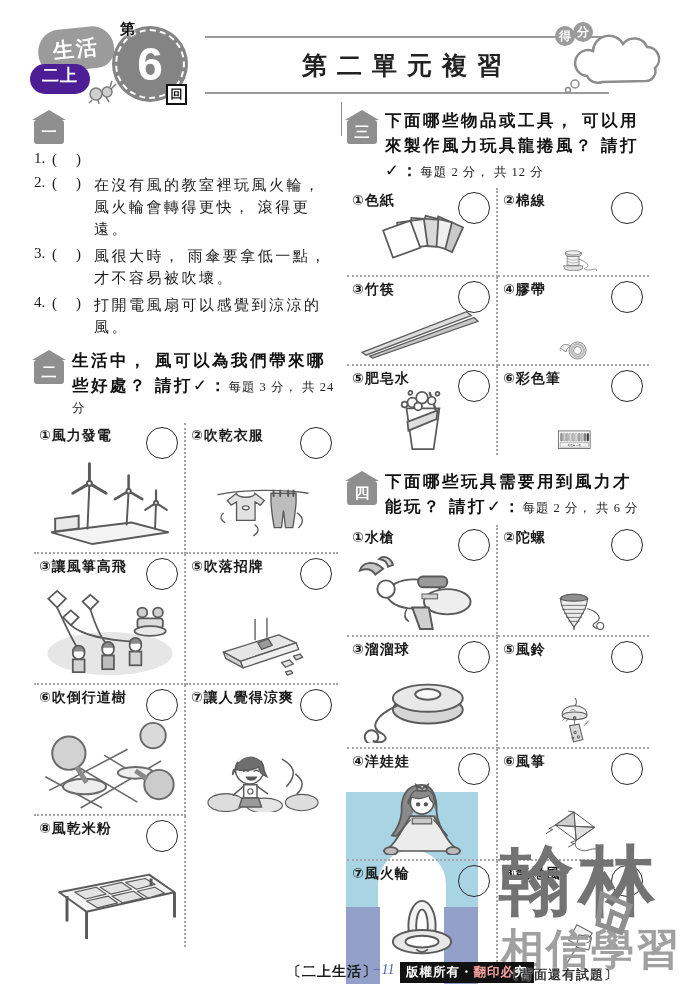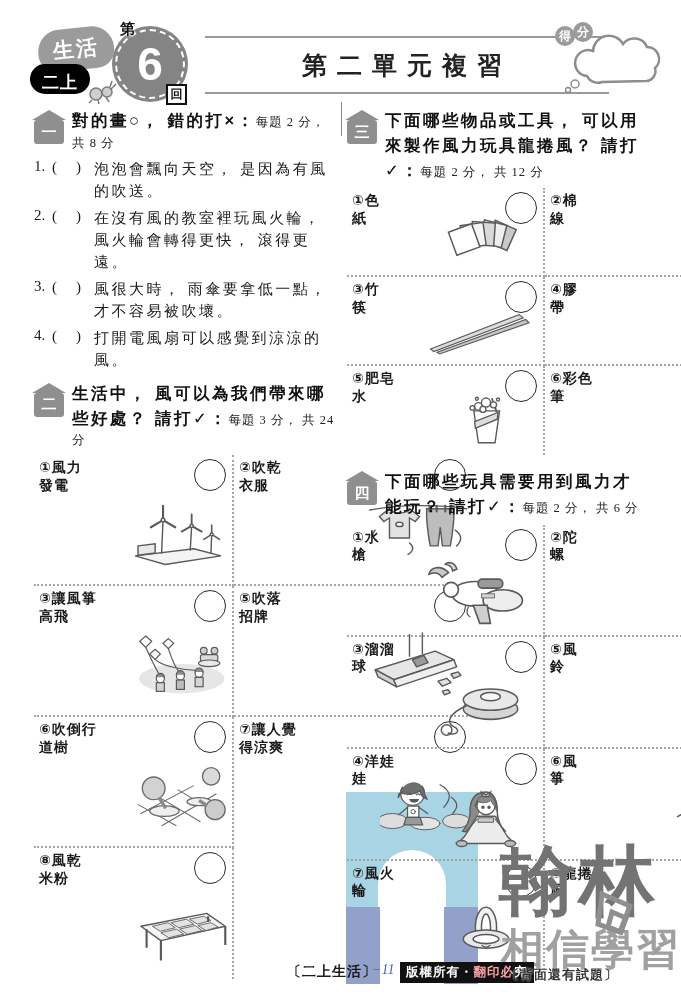--- a/index.html
+++ b/index.html
@@ -8,22 +8,22 @@
   
   .title-band{position:absolute;left:205px;top:36px;right:72px;height:54px;
     border-top:2px solid #9a9a9a;border-bottom:2px solid #9a9a9a;
     display:flex;align-items:center;justify-content:center;}
   .title-band .t{font-family:"Liberation Sans","DejaVu Sans",sans-serif;font-weight:bold;
     font-size:25px;letter-spacing:10px;color:#222;}
   .badge-subject{position:absolute;left:38px;top:28px;width:76px;height:42px;background:#9b9b9b;
     border-radius:22px 22px 18px 18px;display:flex;align-items:center;justify-content:center;
     transform:rotate(-6deg);z-index:2;}
   .badge-subject span{color:#fff;font-family:"Liberation Sans",sans-serif;font-weight:bold;font-size:21px;letter-spacing:2px;}
-  .badge-grade{position:absolute;left:30px;top:64px;width:60px;height:30px;background:#000000;
-    border-radius:16px;display:flex;align-items:flex-end;justify-content:center;z-index:3;}
+  .badge-grade{position:absolute;left:30px;top:64px;width:60px;height:30px;background:#4c1d95;
+    border-radius:16px;display:flex;align-items:flex-start;justify-content:center;z-index:3;}
   .badge-grade span{color:#fff;font-family:"Liberation Sans",sans-serif;font-weight:bold;font-size:17px;letter-spacing:1px;}
   .round-circle{position:absolute;left:112px;top:26px;width:76px;height:76px;border-radius:50%;
     background:#848484;outline:2px dashed #fff;outline-offset:-5px;z-index:2;
     display:flex;align-items:center;justify-content:center;}
   .round-circle .num{color:#fff;font-family:"Liberation Sans",sans-serif;font-weight:bold;font-size:46px;}
   .round-prefix{position:absolute;left:120px;top:20px;z-index:3;font-family:"Liberation Sans",sans-serif;
     font-weight:bold;font-size:15px;color:#111;text-shadow:0 0 3px #fff,0 0 3px #fff;}
   .round-suffix{position:absolute;left:166px;top:84px;z-index:3;width:17px;height:17px;background:#fff;
     border:2px solid #111;display:flex;align-items:center;justify-content:center;
     font-family:"Liberation Sans",sans-serif;font-weight:bold;font-size:12px;color:#111;}
@@ -51,21 +51,21 @@
   
   .qlist{margin-top:4px;}
   .q{display:flex;margin-bottom:5px;}
   .qnum{width:18px;font-size:15px;flex:0 0 18px;}
   .qp{width:42px;flex:0 0 42px;font-size:15px;letter-spacing:2px;}
   .qtext{flex:1;font-size:15px;letter-spacing:2.5px;line-height:22px;}
   
   .grid{display:grid;grid-template-columns:1fr 1fr;margin-top:4px;}
   .cell{position:relative;box-sizing:border-box;padding:4px 4px 2px 5px;
     border-right:2px dotted #a5a5a5;border-bottom:2px dotted #a5a5a5;
-    display:flex;}
+    display:flex;flex-direction:column;}
   .cell:nth-child(2n){border-right:none;gap:40px;}
   .cell.nb{border-bottom:none;}
   .c2{height:131px;} .c3{height:89px;} .c4{height:112px;}
   .cell-label{font-family:"Liberation Sans","DejaVu Sans",sans-serif;font-weight:bold;font-size:14px;
     letter-spacing:1px;line-height:1.25;padding-right:36px;z-index:1;}
   .acircle{width:30px;height:30px;border:1.8px solid #2a2a2a;border-radius:50%;
     position:absolute;top:4px;right:6px;z-index:3;background:transparent;}
   .illu{display:block;margin:auto auto 2px auto;z-index:1;}
   
   .wm-h{position:absolute;left:346px;top:792px;width:132px;height:192px;background:#a9d4e4;z-index:0;}
@@ -140,29 +140,25 @@
         <path d="M20,26 l14,6 l-5,14 l-13,-5 z"></path>
     </g>
   </svg>
 
   <div class="col" id="col-left">
 
     <div class="sec-head">
       <div class="house">
           <span>一</span>
         </div>
-      <div class="sec-text">
-        <span class="instr">對的畫○， 錯的打×：</span><span class="scoring">每題 2 分， 共 8 分</span>
-      </div>
     </div>
     <div class="qlist">
       <div class="q">
         <span class="qnum">1.</span>
         <span class="qp">(　)</span>
-        <span class="qtext">泡泡會飄向天空， 是因為有風的吹送。</span>
       </div>
       <div class="q">
         <span class="qnum">2.</span>
         <span class="qp">(　)</span>
         <span class="qtext">在沒有風的教室裡玩風火輪， 風火輪會轉得更快， 滾得更遠。</span>
       </div>
       <div class="q">
         <span class="qnum">3.</span>
         <span class="qp">(　)</span>
         <span class="qtext">風很大時， 雨傘要拿低一點， 才不容易被吹壞。</span>

